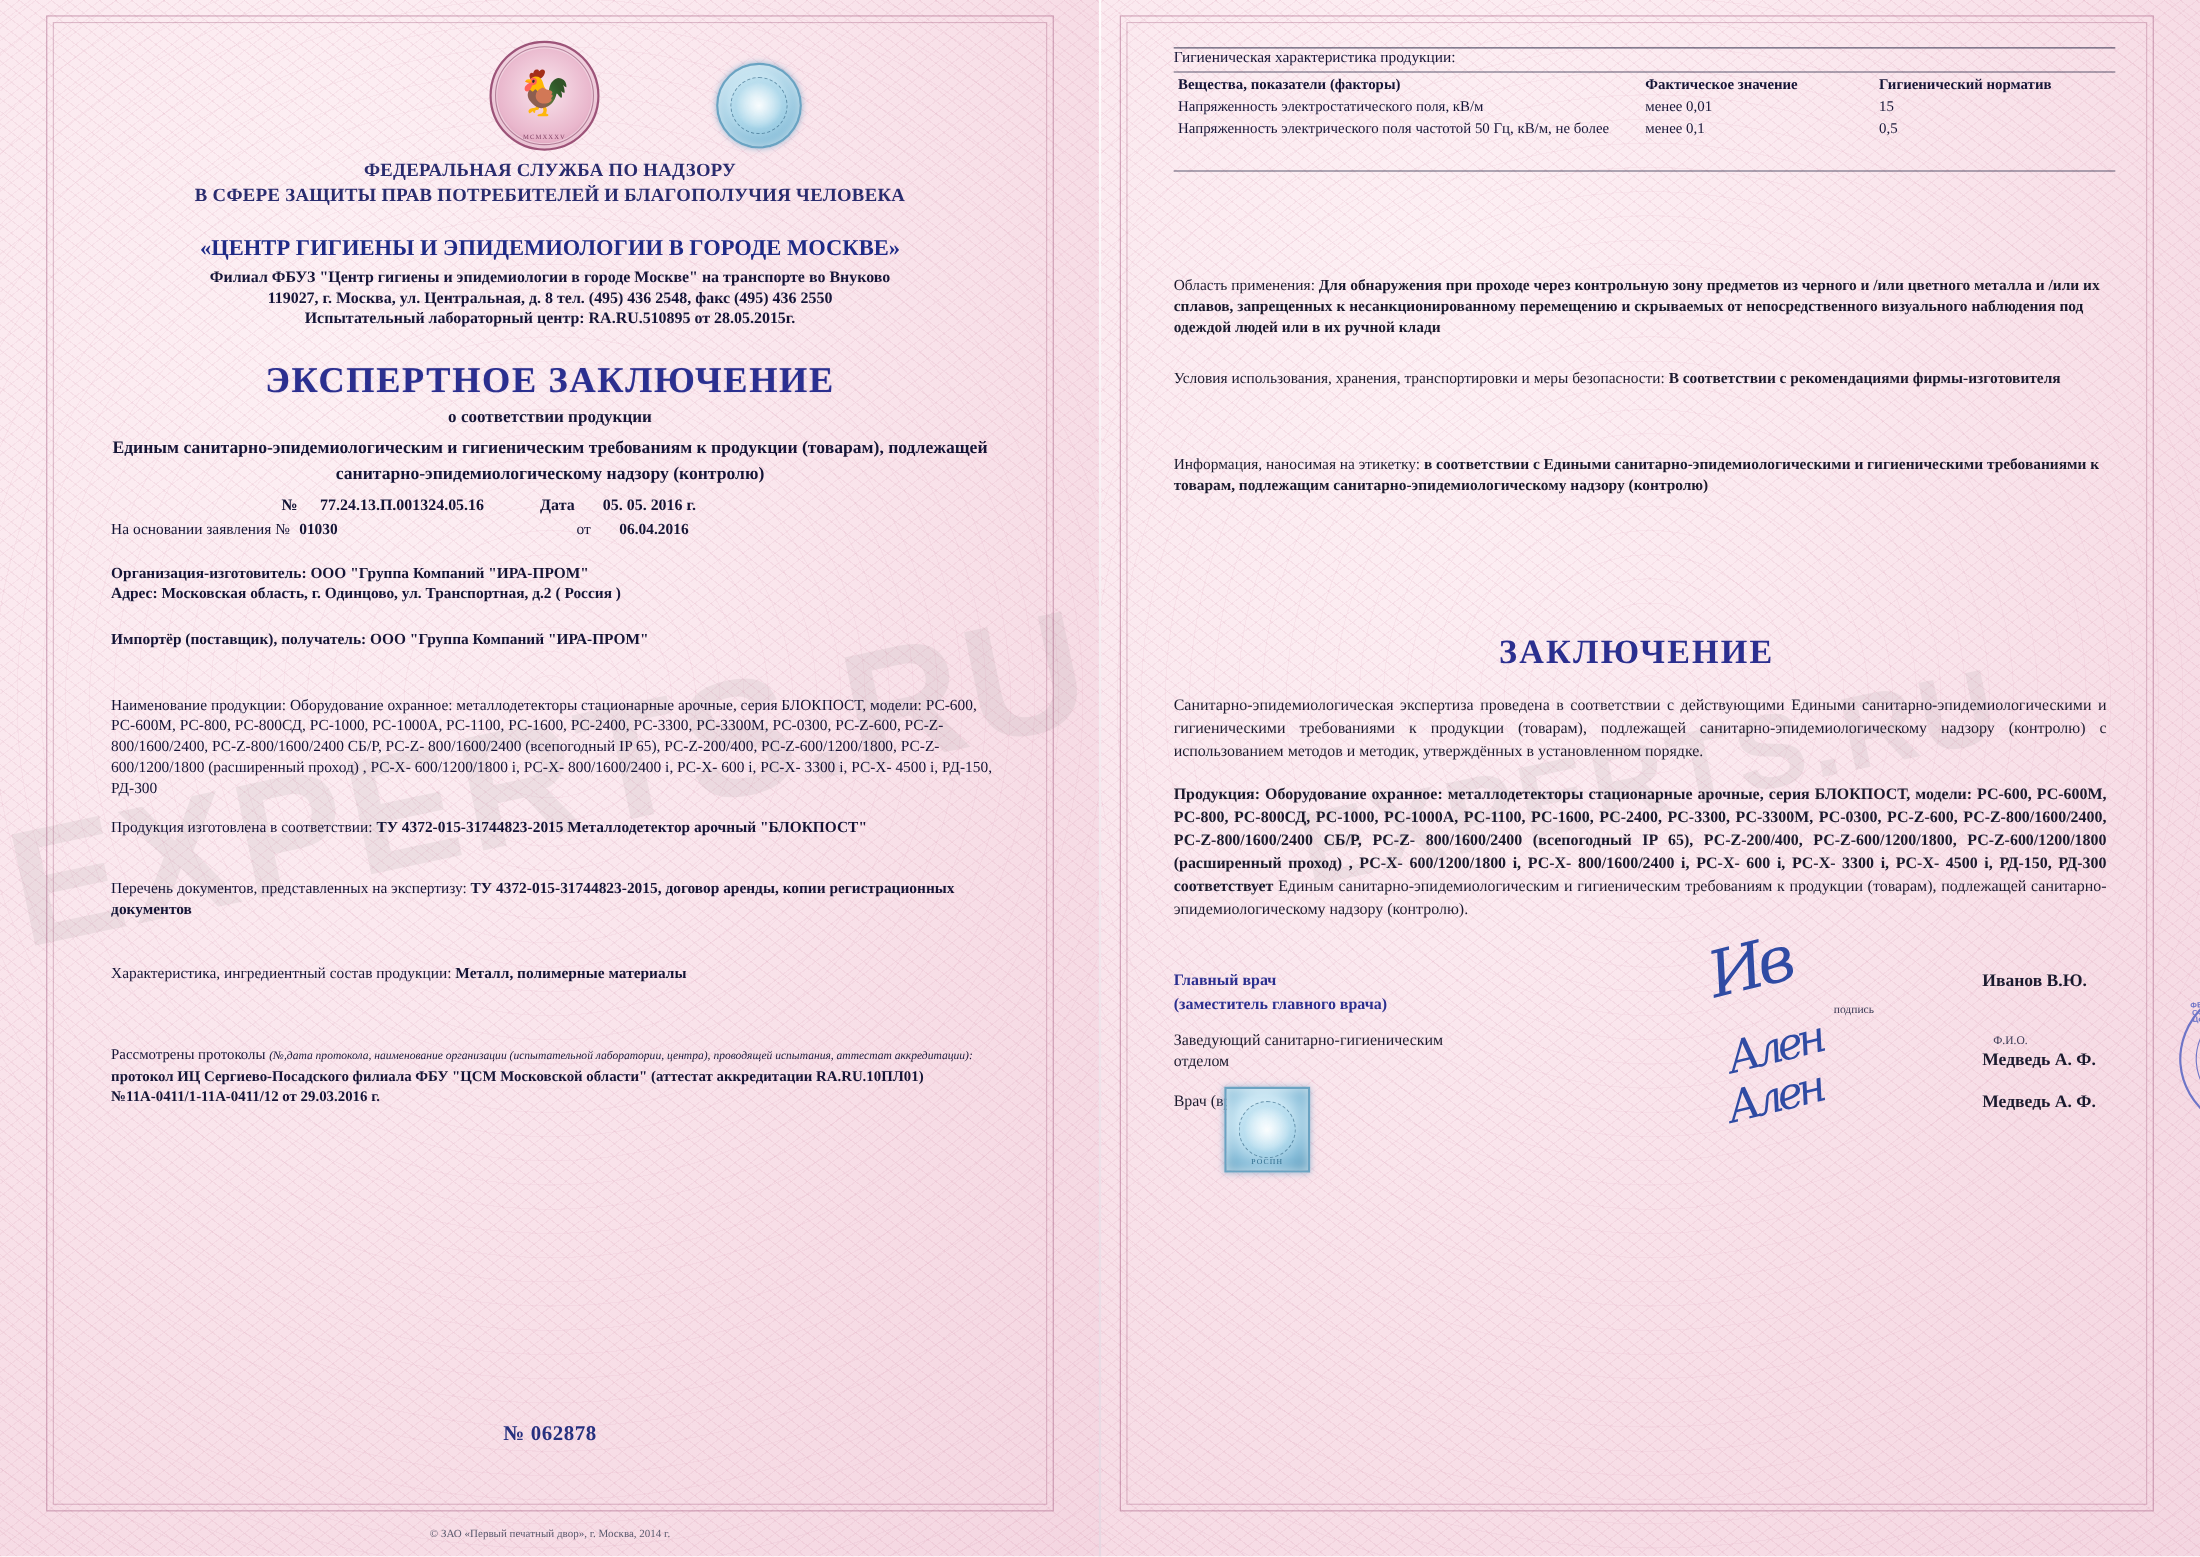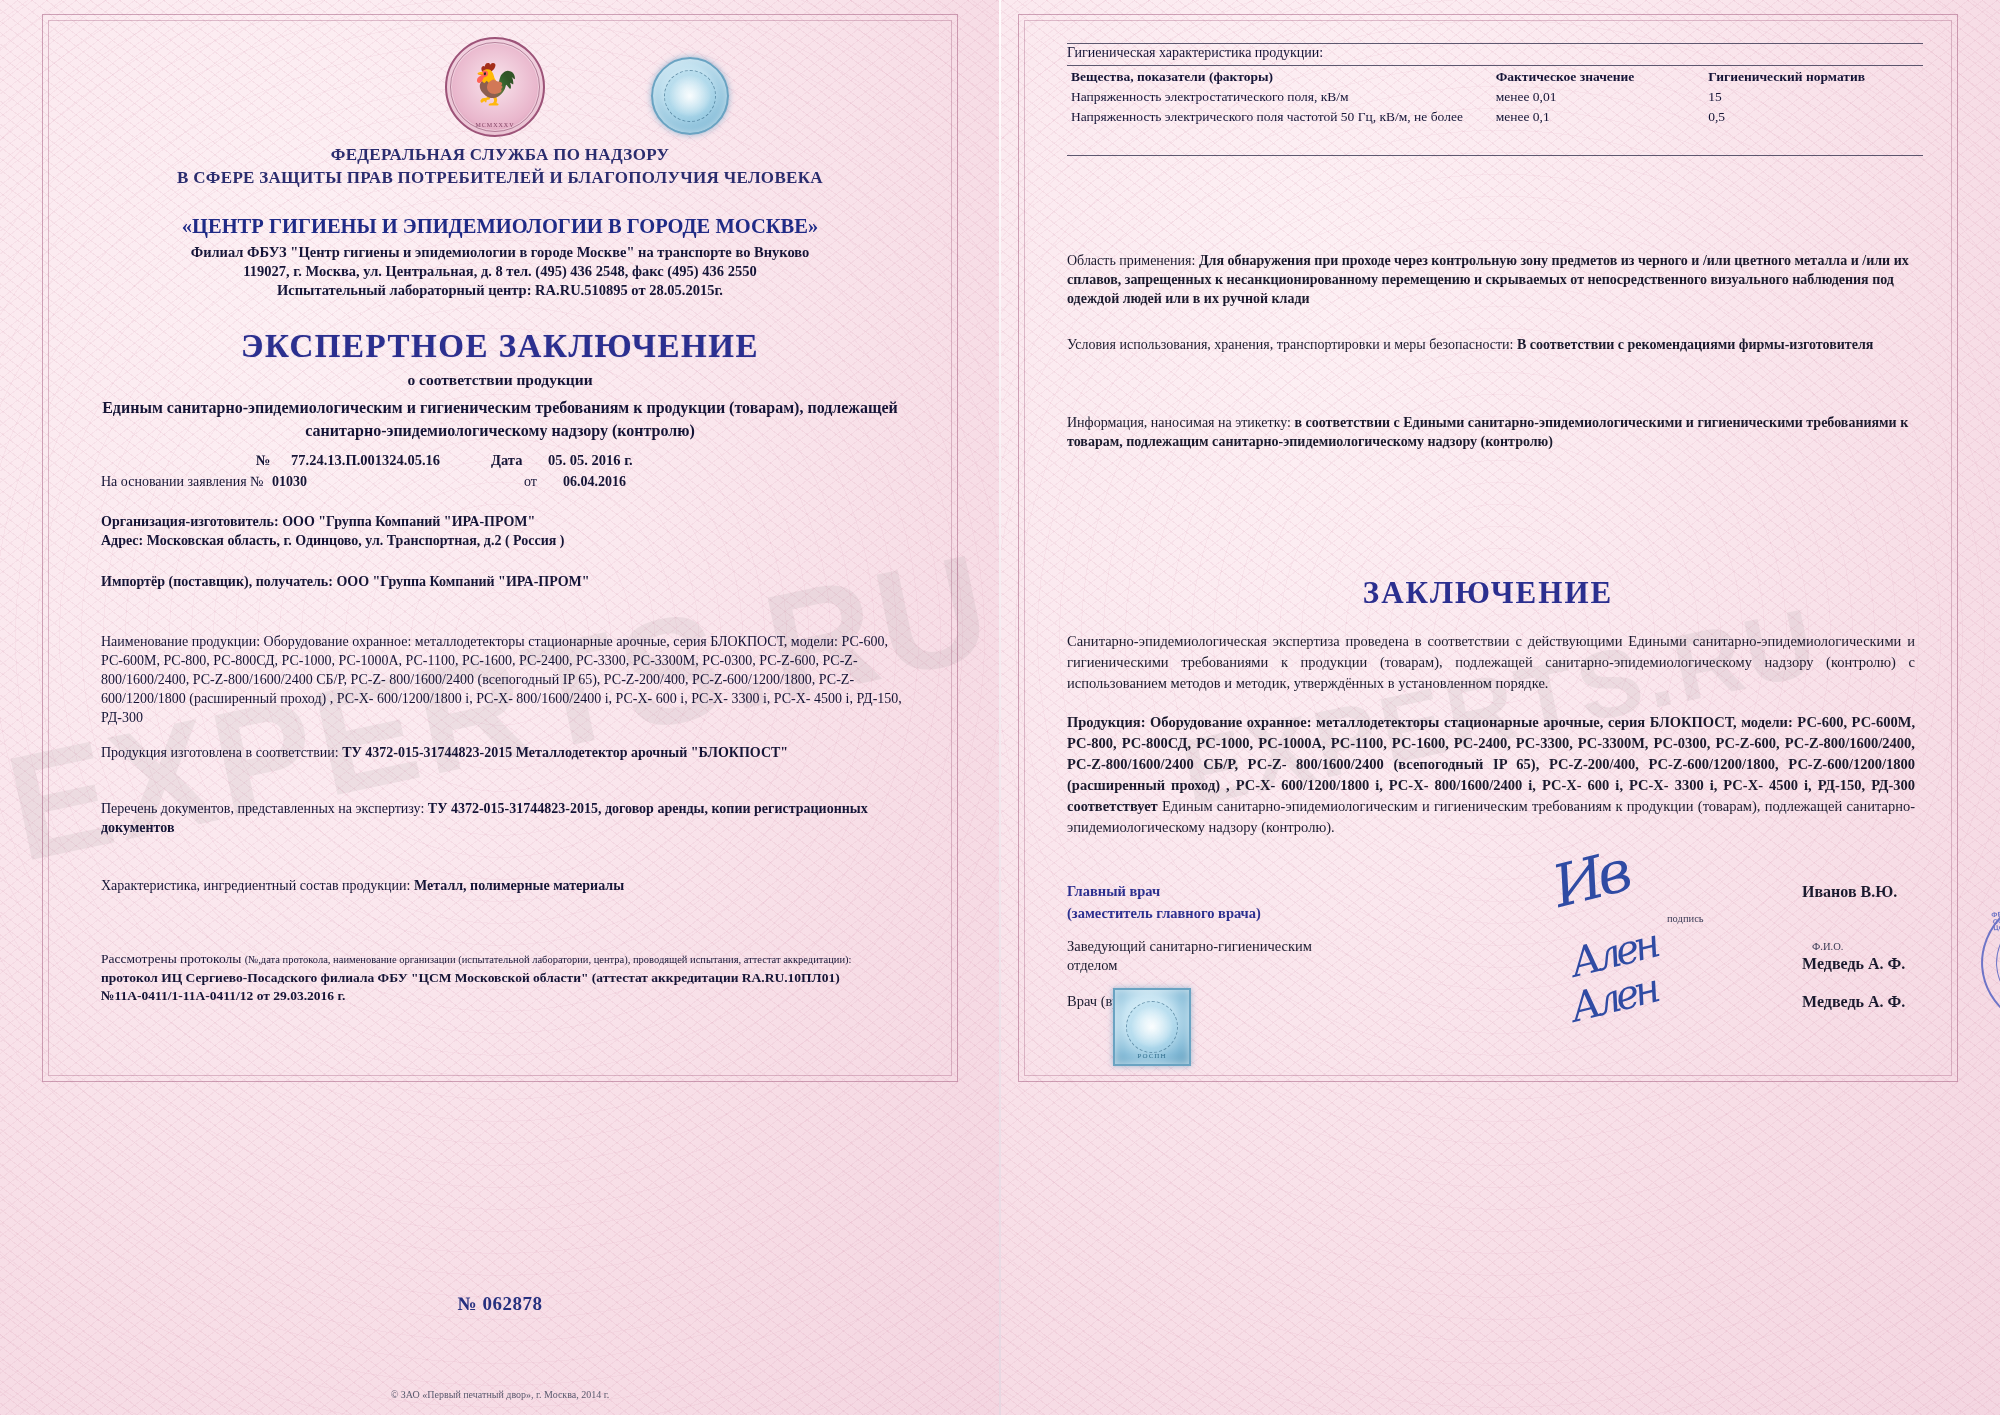--- a/index.html
+++ b/index.html
@@ -36,21 +36,21 @@
       repeating-linear-gradient(-38deg, rgba(198,120,150,0.10) 0px, rgba(198,120,150,0.10) 1px, transparent 1px, transparent 9px),
       repeating-radial-gradient(circle at 50% 45%, rgba(210,140,170,0.10) 0px, rgba(210,140,170,0.10) 1px, transparent 1px, transparent 22px);
     opacity: .85;
   }
 
   .page-inner {
     position: absolute;
     left: 42px;
     top: 14px;
     width: 916px;
-    height: 1068px;
+    height: 1360px;
     box-sizing: border-box;
   }
   .sheet.left .page-inner { border: 1px solid rgba(150,70,110,.45); }
   .sheet.right .page-inner { border: 1px solid rgba(150,70,110,.45); left: 18px; width: 940px;}
 
   .border-inner {
     position: absolute;
     inset: 5px;
     border: 1px solid rgba(150,70,110,.30);
   }
@@ -208,21 +208,21 @@
 
   .b-org { top: 497px; }
   .b-addr1 { top: 516px; font-weight: bold; }
   .b-imp { top: 557px; }
   .b-addr2 { top: 576px; font-weight: bold; }
   .b-prod { top: 617px; }
   .b-tu { top: 728px; }
   .b-docs { top: 784px; }
   .b-char { top: 861px; }
   .b-prot { top: 935px; font-size: 13.5px; line-height: 18px;}
-  .tiny { font-size: 10.5px; font-weight: normal; }
+  .tiny { font-size: 10.5px; font-weight: normal; font-style: italic; }
 
   .blank-no {
     position: absolute; left: 0; right: 0; top: 1278px;
     text-align: center; font-size: 19px; font-weight: bold; color: #26307f;
     letter-spacing: .5px;
   }
 
   .footer-note {
     position: absolute; left: 0; right: 0; top: 1389px;
     text-align: center; font-size: 10px; color: #5a5a6e;

